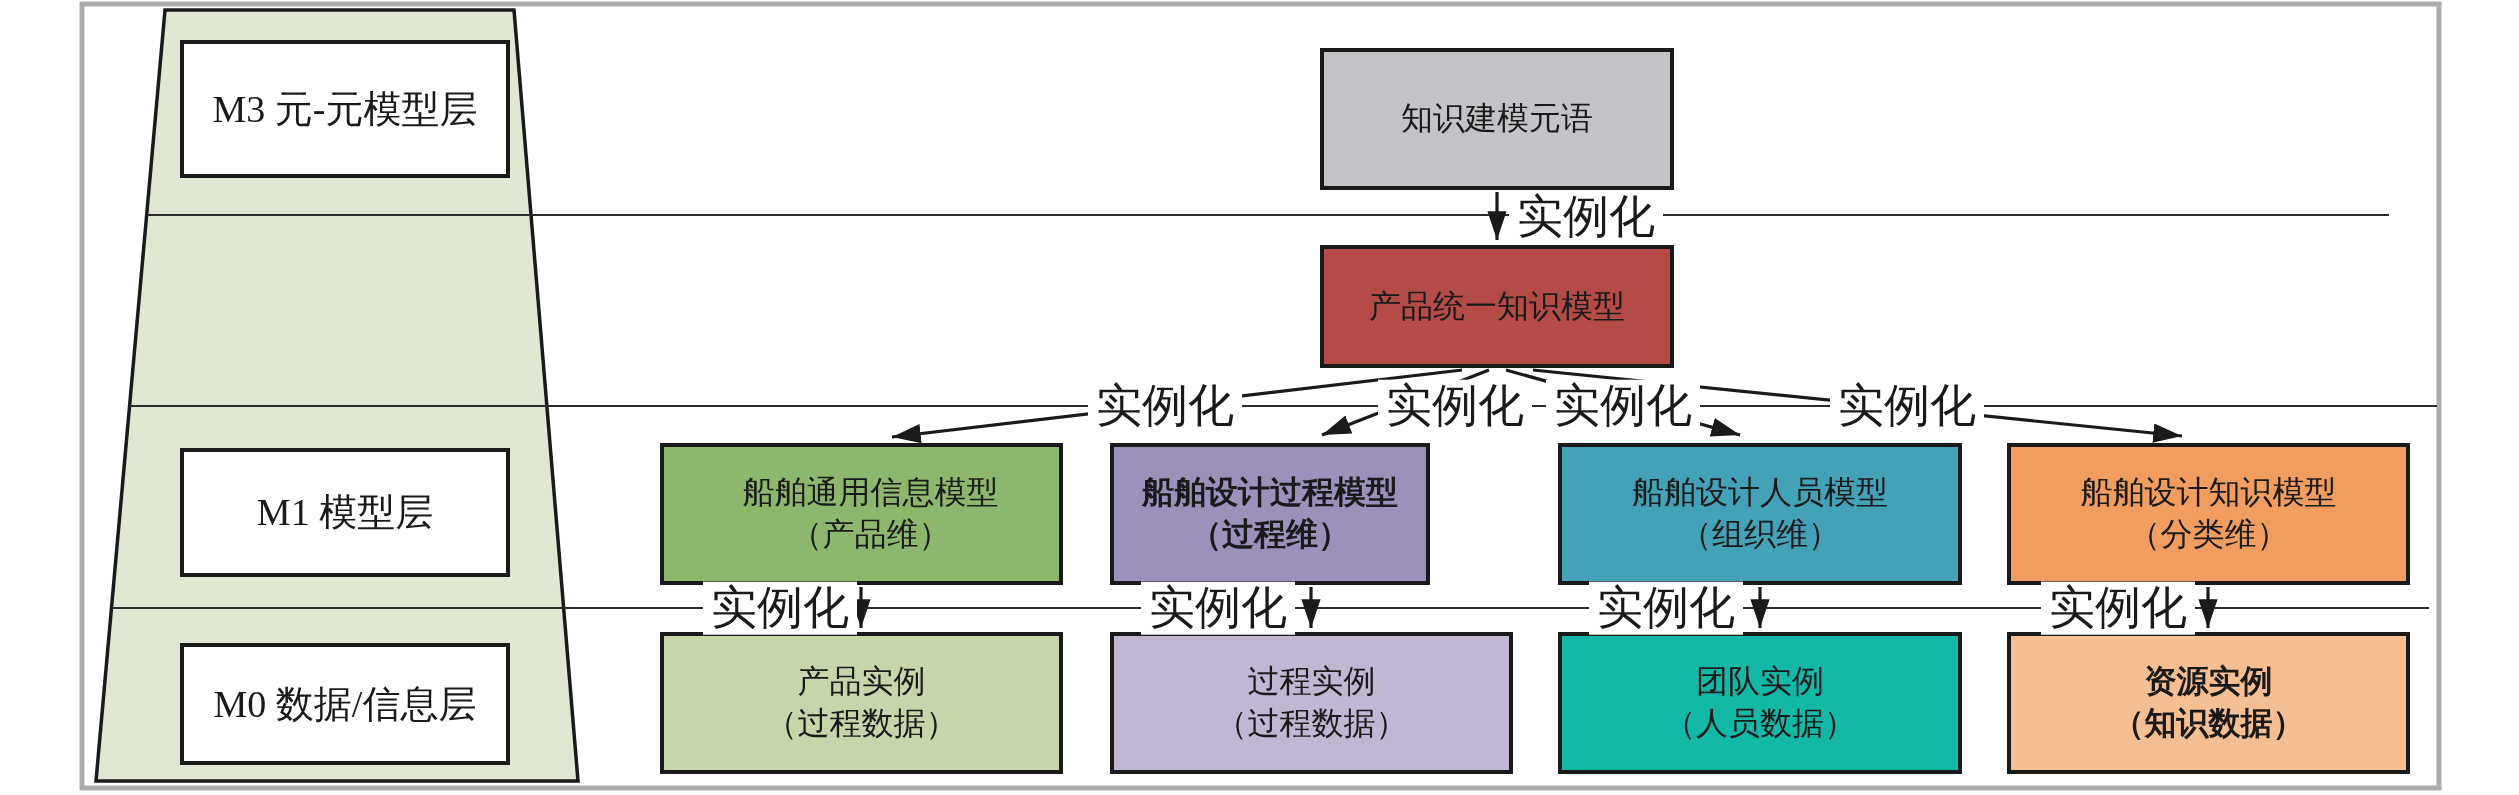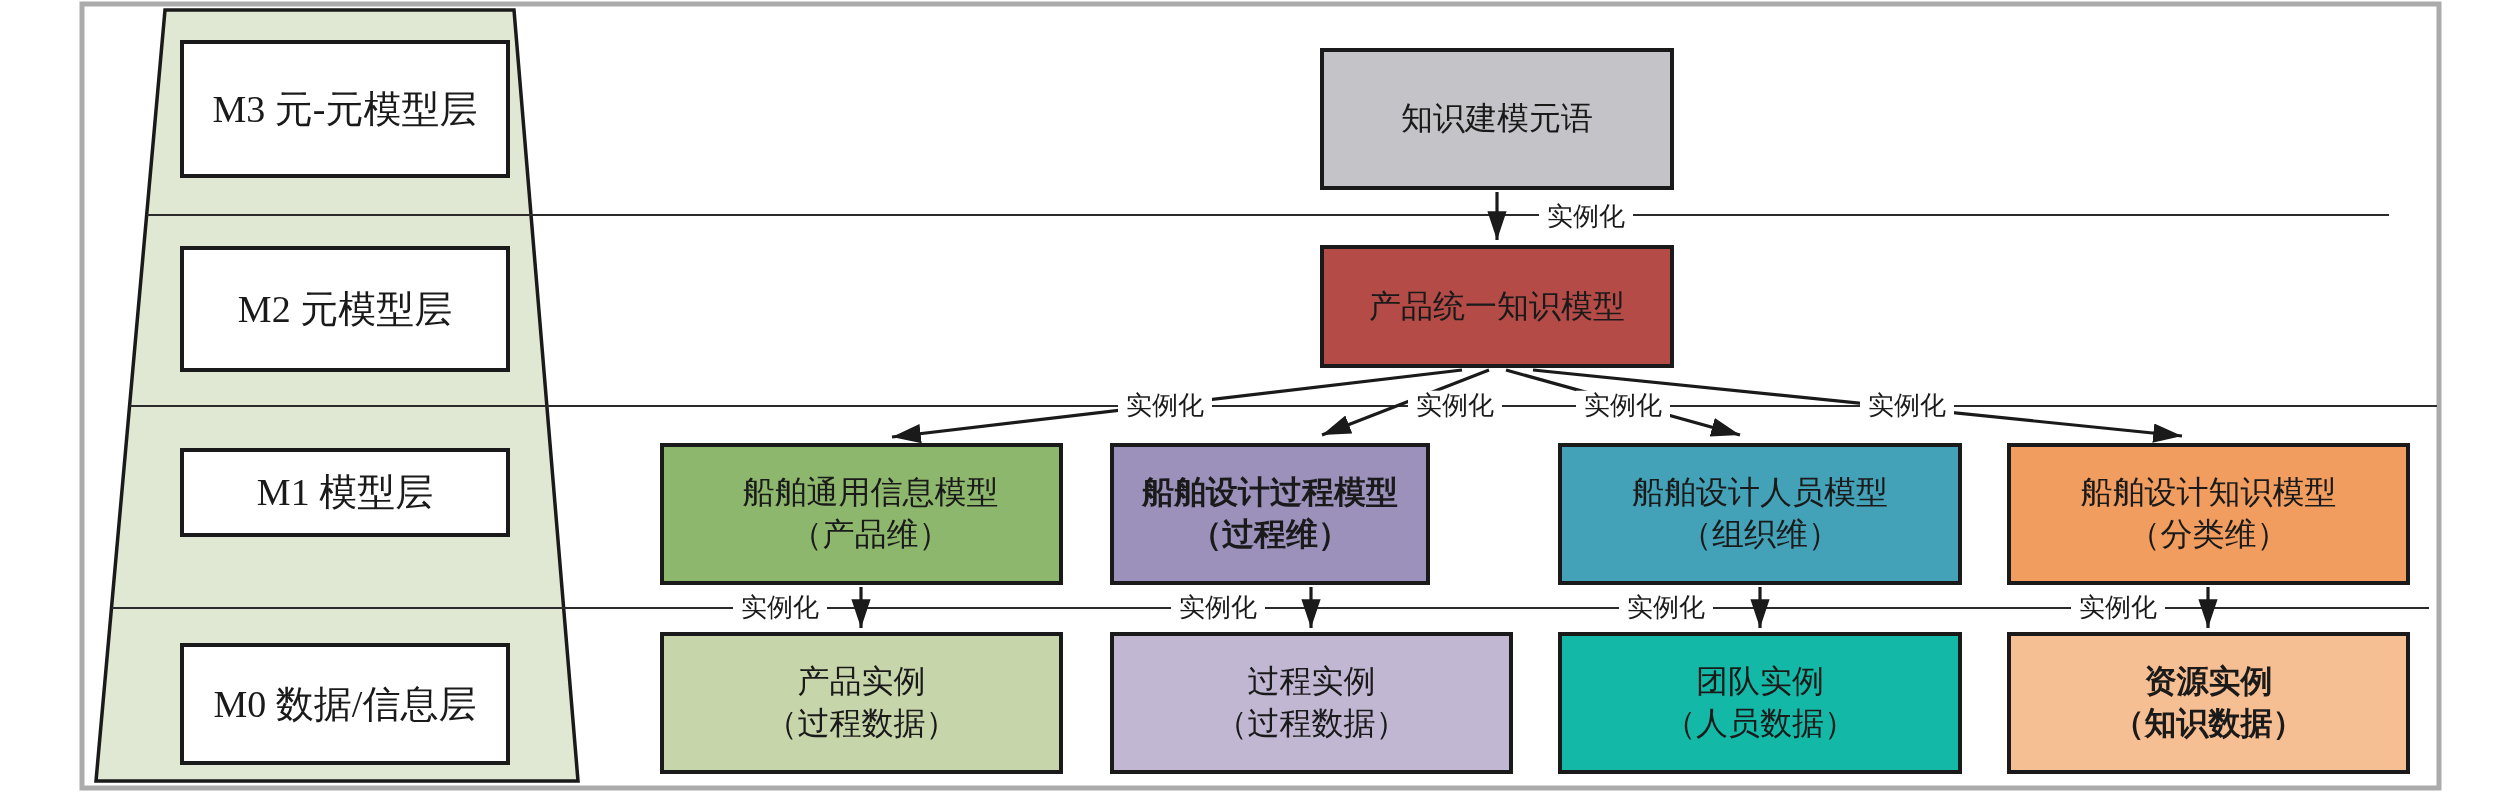--- a/index.html
+++ b/index.html
@@ -36,21 +36,21 @@
     justify-content:center;
     text-align:center;
     font-size:38px;
     z-index:2;
   }
   .edge-label{
     position:absolute;
     transform:translate(-50%,-50%);
     background:#ffffff;
     padding:1px 8px;
-    font-size:26px;
+    font-size:46px;
     white-space:nowrap;
     z-index:4;
     line-height:1.1;
   }
   .arrows{z-index:3;}
   .base{z-index:1;}
 </style>
 </head>
 <body>
 
@@ -60,24 +60,21 @@
     <rect x="82" y="4" width="2357" height="784" fill="none" stroke-width="5" stroke="#ababab"></rect>
     <polygon points="165,10 514,10 578,781 96,781" stroke="#1a1a1a" stroke-width="3.5" fill="#e0e7d3"></polygon>
     <line x1="147" y1="215" x2="2389" y2="215" stroke-width="2.2" stroke="#2b2b2b"></line>
     <line x1="130" y1="406" x2="2437" y2="406" stroke-width="2.2" stroke="#2b2b2b"></line>
     <line x1="112" y1="608" x2="2429" y2="608" stroke-width="2.2" stroke="#2b2b2b"></line>
   </svg>
 
   <div class="pyr-label" style="left:180px;top:40px;width:330px;height:138px;">
     <span>M3 元-元模型层</span>
   </div>
-  <div class="pyr-label" style="left:180px;top:246px;width:330px;height:126px;">
-    <span>M2 元模型层</span>
-  </div>
-  <div class="pyr-label" style="left:180px;top:448px;width:330px;height:89px;">
+  <div class="pyr-label" style="left:180px;top:448px;width:330px;height:129px;">
     <span>M1 模型层</span>
   </div>
   <div class="pyr-label" style="left:180px;top:643px;width:330px;height:122px;">
     <span>M0 数据/信息层</span>
   </div>
 
   <div class="box" style="left: 1320px; top: 48px; width: 354px; height: 142px; background-color: rgb(196, 196, 200);">
     <span>知识建模元语</span>
   </div>
 

